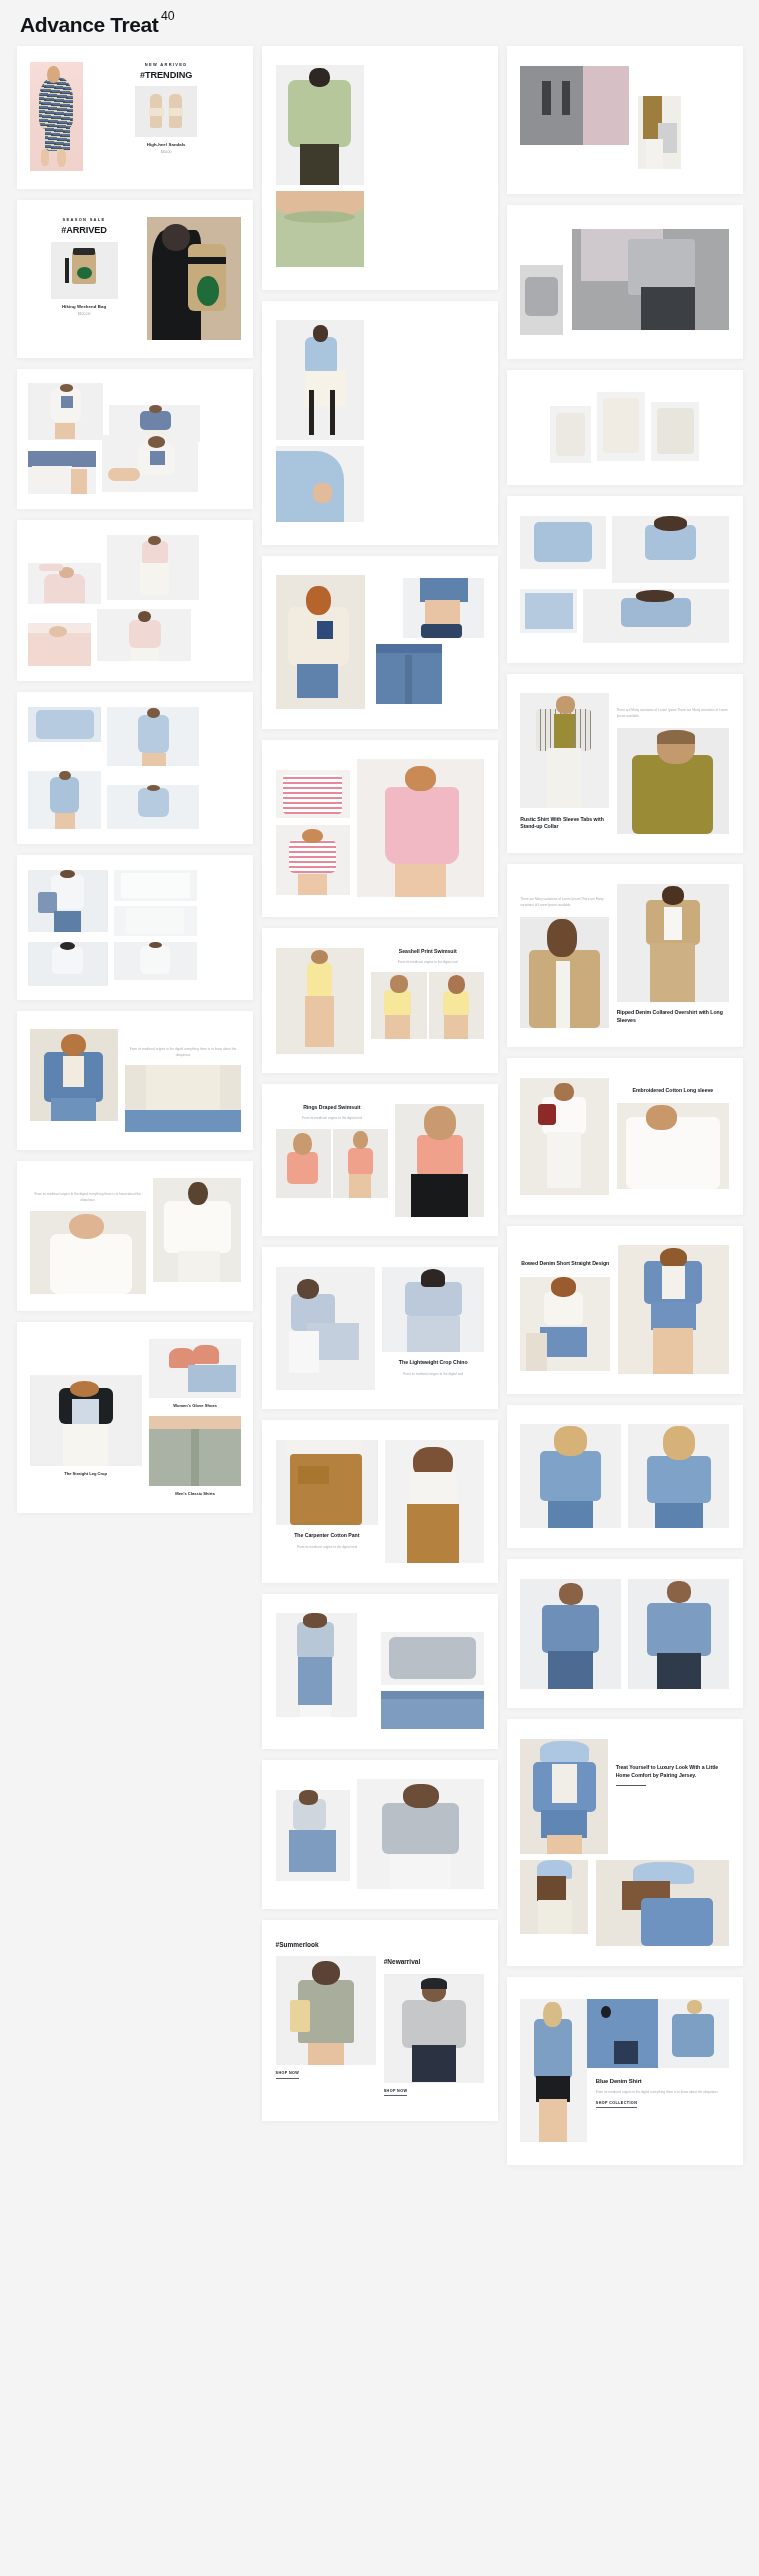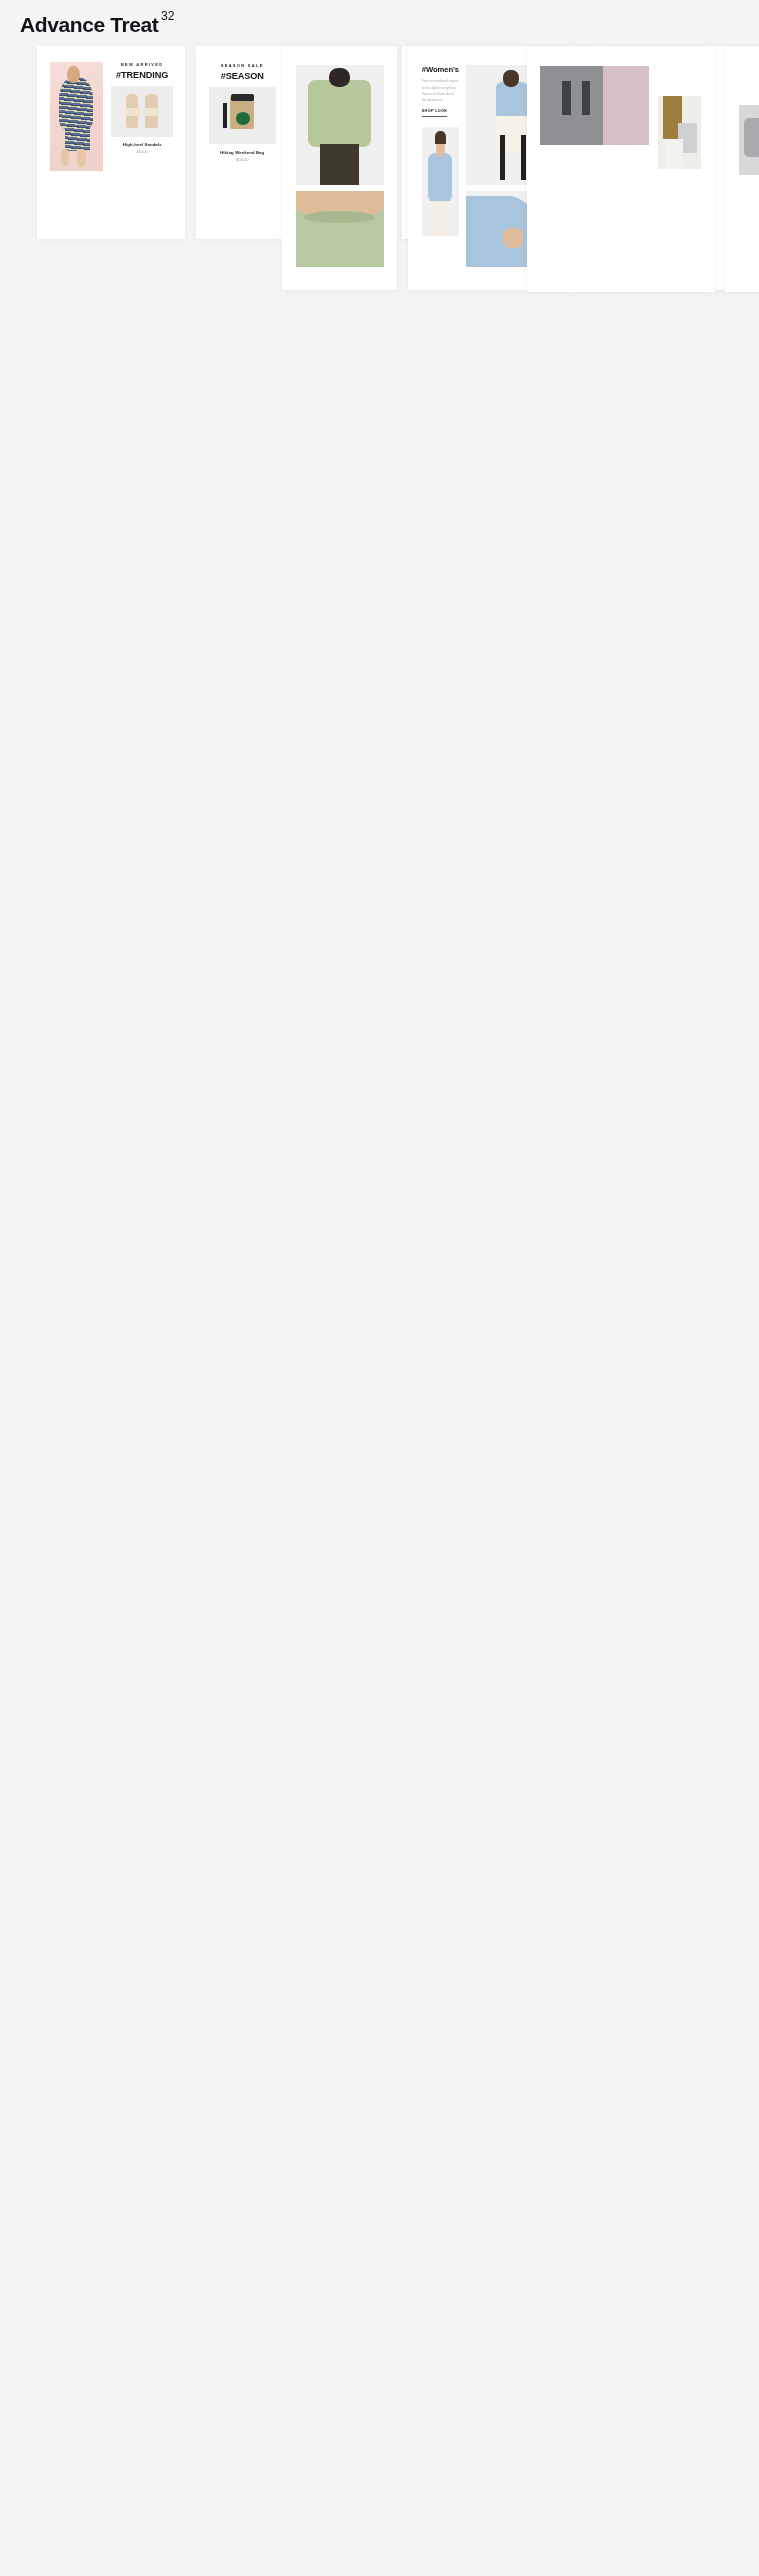--- a/index.html
+++ b/index.html
@@ -31,21 +31,21 @@
     margin-top: -3.7px;
     line-height: 1;
   }
 
   .grid {
     display: flex;
     gap: 8.6px;
     padding: 0 17.3px;
     align-items: flex-start;
   }
-  .col { flex: 1 1 0; display: flex; flex-direction: row; gap: 11px; min-width: 0; margin-left: 20px; }
+  .col { flex: 1 1 0; display: flex; flex-direction: column; gap: 11px; min-width: 0; }
 
   .card {
     background: #ffffff;
     box-shadow: 0 1.2px 6.2px rgba(0,0,0,0.055);
     padding: 8.6px;
     position: relative;
   }
 
   
   .ph {
@@ -139,21 +139,21 @@
   }
   .rule {
     width: 30px; height: 1px; background: #4f565d; margin-top: 5.5px;
   }
 </style>
 </head>
 <body>
 
 <div class="page-header">
   <span class="page-title">Advance Treat</span>
-  <span class="page-title-sup">32</span>
+  <span class="page-title-sup">40</span>
 </div>
 
 <div class="grid">
 
   <div class="col">
 
     <div class="card">
       <div class="row" style="gap:8.6px;align-items:flex-start;padding:7.4px 3.7px 10px 3.7px;">
         <div class="ph" style="width:53px;height:109px;background:linear-gradient(170deg,#f7ded9 0%,#f3d5cf 45%,#efd3cb 100%);">
           <div style="position:absolute;left:18%;top:14%;width:64%;height:48%;background:repeating-linear-gradient(6deg,#5d6f93 0 1.8px,#d9d6b4 1.8px 3.1px,#41506e 3.1px 4.3px);border-radius:42% 42% 18% 18%;"></div>
@@ -174,21 +174,21 @@
           <div class="prod-name" style="margin-top:5.5px;">High-heel Sandals</div>
           <div class="prod-price">$60.00</div>
         </div>
       </div>
     </div>
 
     <div class="card">
       <div class="row" style="gap:8.6px;align-items:flex-start;padding:8.6px 3.7px 8.6px 3.7px;">
         <div style="flex:1;">
           <div class="eyebrow">SEASON SALE</div>
-          <div class="hashtag-big">#SEASON</div>
+          <div class="hashtag-big">#ARRIVED</div>
           <div class="ph" style="margin:6.2px auto 0;width:67px;height:57px;background:#ededed;">
             <div style="position:absolute;left:32%;top:16%;width:36%;height:58%;background:#c8ae82;border-radius:2.5px;"></div>
             <div style="position:absolute;left:33%;top:12%;width:34%;height:12%;background:#2a2a2a;border-radius:1.8px;"></div>
             <div style="position:absolute;left:40%;top:44%;width:22%;height:22%;background:#1f6b3a;border-radius:50%;"></div>
             <div style="position:absolute;left:21%;top:28%;width:6%;height:44%;background:#222;"></div>
           </div>
           <div class="prod-name" style="margin-top:5.5px;">Hiking Weekend Bag</div>
           <div class="prod-price">$100.00</div>
         </div>
         <div class="ph" style="width:94px;height:123px;background:#cbb79e;">
@@ -399,31 +399,20 @@
           <div class="ph" style="width:100%;height:76px;background:#b9c8a0;">
             <div style="position:absolute;left:0;top:0;width:100%;height:34%;background:#e0bb9a;border-radius:0 0 40% 40%;"></div>
             <div style="position:absolute;left:10%;top:26%;width:80%;height:16%;background:#a8b98d;border-radius:50%;"></div>
           </div>
         </div>
       </div>
     </div>
 
     <div class="card">
       <div class="row" style="gap:7.4px;align-items:flex-start;padding:11px 5px 13.6px 5px;">
-        <div style="flex:1;">
-          <div class="sect-title">#Women's</div>
-          <div class="body-txt">From its medieval origins to the digital everything there is to know about the ubiquitous</div>
-          <div class="cta">SHOP LOOK</div>
-          <div class="ph" style="margin-top:10px;width:100%;height:109px;background:#f0f0f0;">
-            <div style="position:absolute;left:18%;top:24%;width:64%;height:46%;background:#a9c5dd;border-radius:7.4px;"></div>
-            <div style="position:absolute;left:38%;top:8%;width:24%;height:20%;background:#e2bb9b;border-radius:44%;"></div>
-            <div style="position:absolute;left:36%;top:4%;width:28%;height:12%;background:#4a3529;border-radius:44% 44% 0 0;"></div>
-            <div style="position:absolute;left:26%;top:68%;width:48%;height:32%;background:#f3efe6;"></div>
-          </div>
-        </div>
         <div class="stack" style="width:88px;gap:6.2px;">
           <div class="ph" style="width:100%;height:120px;background:#f0f0f0;">
             <div style="position:absolute;left:34%;top:14%;width:36%;height:32%;background:#a9c5dd;border-radius:6.2px;"></div>
             <div style="position:absolute;left:42%;top:4%;width:18%;height:14%;background:#4a3529;border-radius:44%;"></div>
             <div style="position:absolute;left:34%;top:42%;width:46%;height:30%;background:#f6f2e8;"></div>
             <div style="position:absolute;left:38%;top:58%;width:6%;height:38%;background:#24211e;"></div>
             <div style="position:absolute;left:62%;top:58%;width:6%;height:38%;background:#24211e;"></div>
           </div>
           <div class="ph" style="width:100%;height:76px;background:#f1f1f1;">
             <div style="position:absolute;left:0;top:6%;width:78%;height:94%;background:#a9c5dd;border-radius:0 40% 0 0;"></div>

